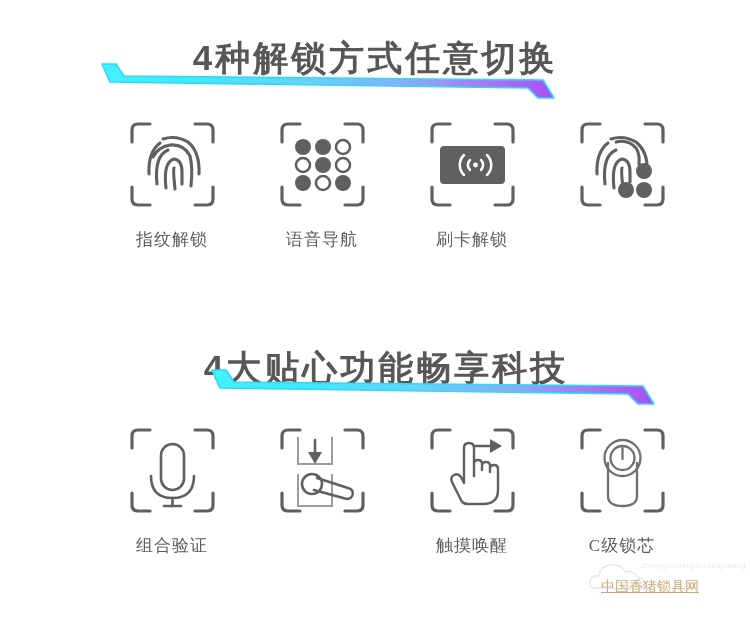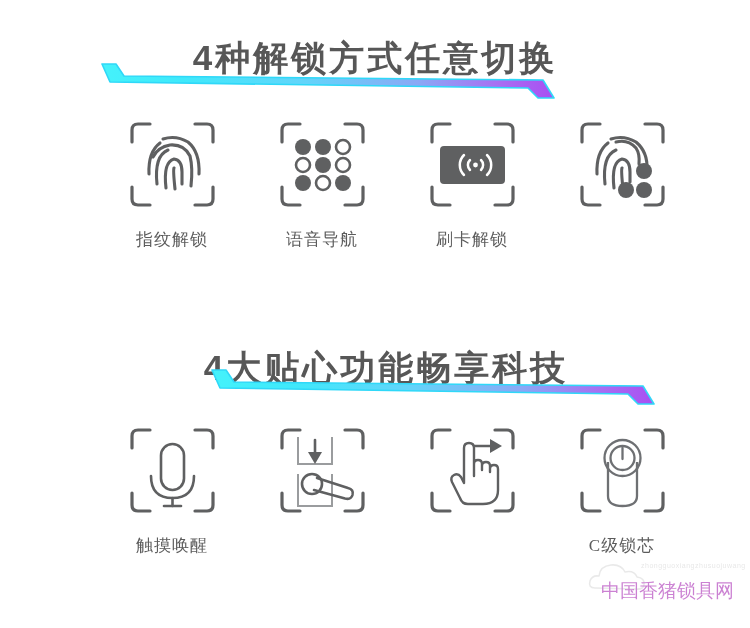--- a/index.html
+++ b/index.html
@@ -96,25 +96,26 @@
     top: 552px;
     width: 165px;
     height: 62px;
     pointer-events: none;
     opacity: 0.55;
   }
   .watermark-text {
     position: absolute;
     left: 16px;
     top: 26px;
-    font-size: 19px;
-    color: #a21caf;
+    font-size: 14px;
+    color: #a16207;
     letter-spacing: 0px;
     white-space: nowrap;
     font-family: "Liberation Sans", "DejaVu Sans", sans-serif;
+    text-decoration: underline;
   }
   .watermark-sub {
     position: absolute;
     left: 56px;
     top: 10px;
     font-size: 7px;
     color: #d4d4d4;
     letter-spacing: 0.5px;
     white-space: nowrap;
     font-family: "Liberation Sans", "DejaVu Sans", sans-serif;
@@ -284,21 +285,21 @@
               <path d="M30,93 L18,93 Q12,93 12,87 L12,75"></path>
             </g>
             <g fill="none" stroke="#5f6061" stroke-width="2.6" stroke-linecap="round">
               <rect x="41" y="26" width="23" height="46" rx="11.5"></rect>
               <path d="M31,58 Q31,80 52.5,80 Q74,80 74,58"></path>
               <path d="M52.5,80 L52.5,88"></path>
               <path d="M44,88 L61,88"></path>
             </g>
           </svg>
         </div>
-        <div class="icon-label">触摸唤醒</div>
+        <div class="icon-label">组合验证</div>
       </div>
 
       <div class="icon-cell">
         <div class="icon-box">
           <svg width="105" height="105" viewBox="0 0 105 105">
             <g fill="none" stroke="#5f6061" stroke-width="3.2" stroke-linecap="round">
               <path d="M12,30 L12,18 Q12,12 18,12 L30,12"></path>
               <path d="M75,12 L87,12 Q93,12 93,18 L93,30"></path>
               <path d="M93,75 L93,87 Q93,93 87,93 L75,93"></path>
               <path d="M30,93 L18,93 Q12,93 12,87 L12,75"></path>
@@ -333,20 +334,21 @@
             </g>
             <path d="M70,21 L82,28 L70,35 Z" fill="#5f6061"></path>
             <path d="M44,30 Q44,25 49,25 Q54,25 54,30 L54,58
                      L54,46 Q54,42 58,42 Q62,42 62,46 L62,52
                      L62,48 Q62,44 66,44 Q70,44 70,48 L70,54
                      L70,51 Q70,47 74,47 Q78,47 78,51 L78,72
                      Q78,86 63,86 L48,86 Q42,86 40,80
                      L32,64 Q30,59 34,57 Q38,55 41,59 L44,65 Z" fill="#ffffff" stroke="#5f6061" stroke-width="2.4" stroke-linejoin="round"></path>
           </svg>
         </div>
+        <div class="icon-label">触摸唤醒</div>
       </div>
 
       <div class="icon-cell">
         <div class="icon-box">
           <svg width="105" height="105" viewBox="0 0 105 105">
             <g fill="none" stroke="#5f6061" stroke-width="3.2" stroke-linecap="round">
               <path d="M12,30 L12,18 Q12,12 18,12 L30,12"></path>
               <path d="M75,12 L87,12 Q93,12 93,18 L93,30"></path>
               <path d="M93,75 L93,87 Q93,93 87,93 L75,93"></path>
               <path d="M30,93 L18,93 Q12,93 12,87 L12,75"></path>

